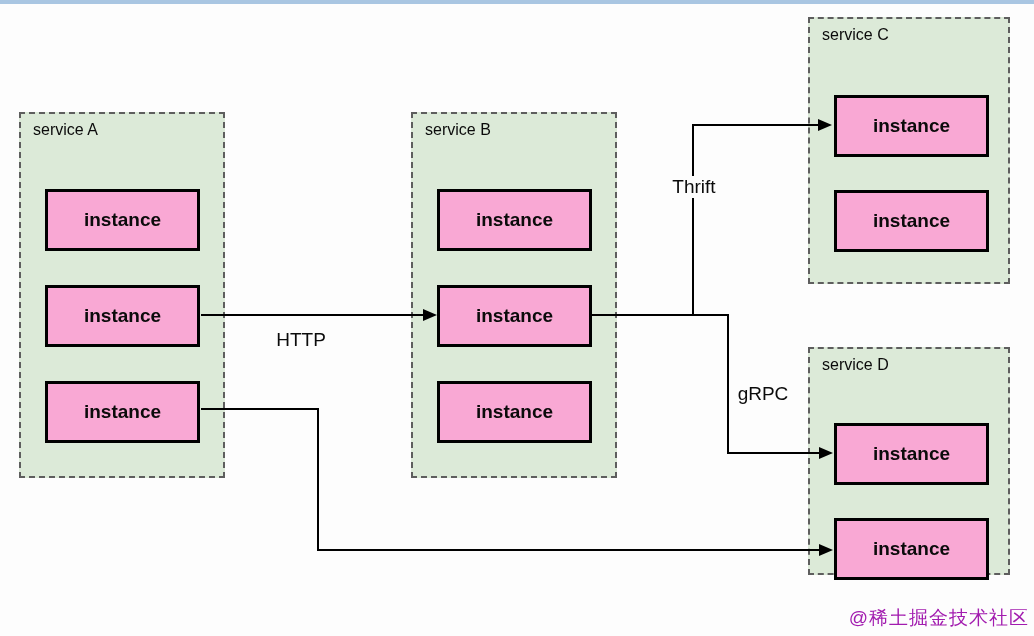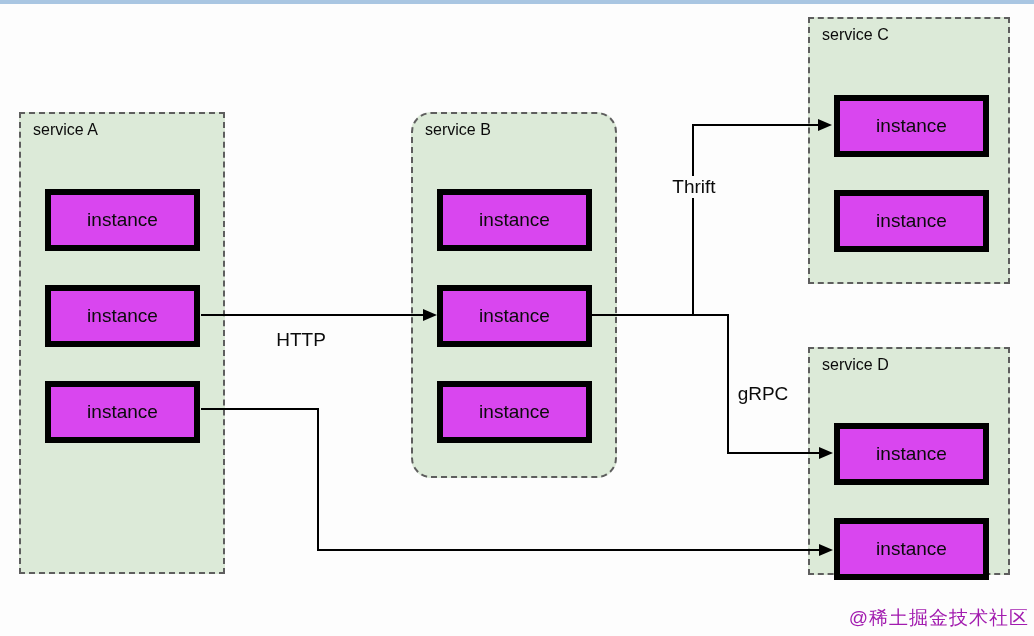--- a/index.html
+++ b/index.html
@@ -11,26 +11,26 @@
   .top-strip{position:absolute;left:0;top:0;width:1034px;height:4px;background:#a9c6e2;}
   .service{
     position:absolute;box-sizing:border-box;
     background:#dcead8;border:2px dashed #5e5e5e;z-index:1;
   }
   .service-title{
     position:absolute;left:12px;top:7px;font-size:16px;color:#0b0b0b;white-space:nowrap;
   }
   .instance{
     position:absolute;box-sizing:border-box;width:155px;height:62px;
-    background:#d946ef;border:6px solid #000000;
+    background:#f9a8d4;border:3px solid #000000;
     display:flex;align-items:center;justify-content:center;
-    font-size:19px;color:#0b0b0b;
+    font-size:19px;color:#0b0b0b;font-weight:bold;
   }
-  .svc-a{left:19px;top:112px;width:206px;height:462px;}
-  .svc-b{left:411px;top:112px;width:206px;height:366px;border-radius:20px;}
+  .svc-a{left:19px;top:112px;width:206px;height:366px;}
+  .svc-b{left:411px;top:112px;width:206px;height:366px;}
   .svc-c{left:808px;top:17px;width:202px;height:267px;}
   .svc-d{left:808px;top:347px;width:202px;height:228px;}
   .svc-a .i1,.svc-b .i1{left:24px;top:75px;}
   .svc-a .i2,.svc-b .i2{left:24px;top:171px;}
   .svc-a .i3,.svc-b .i3{left:24px;top:267px;}
   .svc-c .i1{left:24px;top:76px;}
   .svc-c .i2{left:24px;top:171px;}
   .svc-d .i1{left:24px;top:74px;}
   .svc-d .i2{left:24px;top:169px;}
   .h-line,.v-line{position:absolute;background:#000;z-index:2;}

